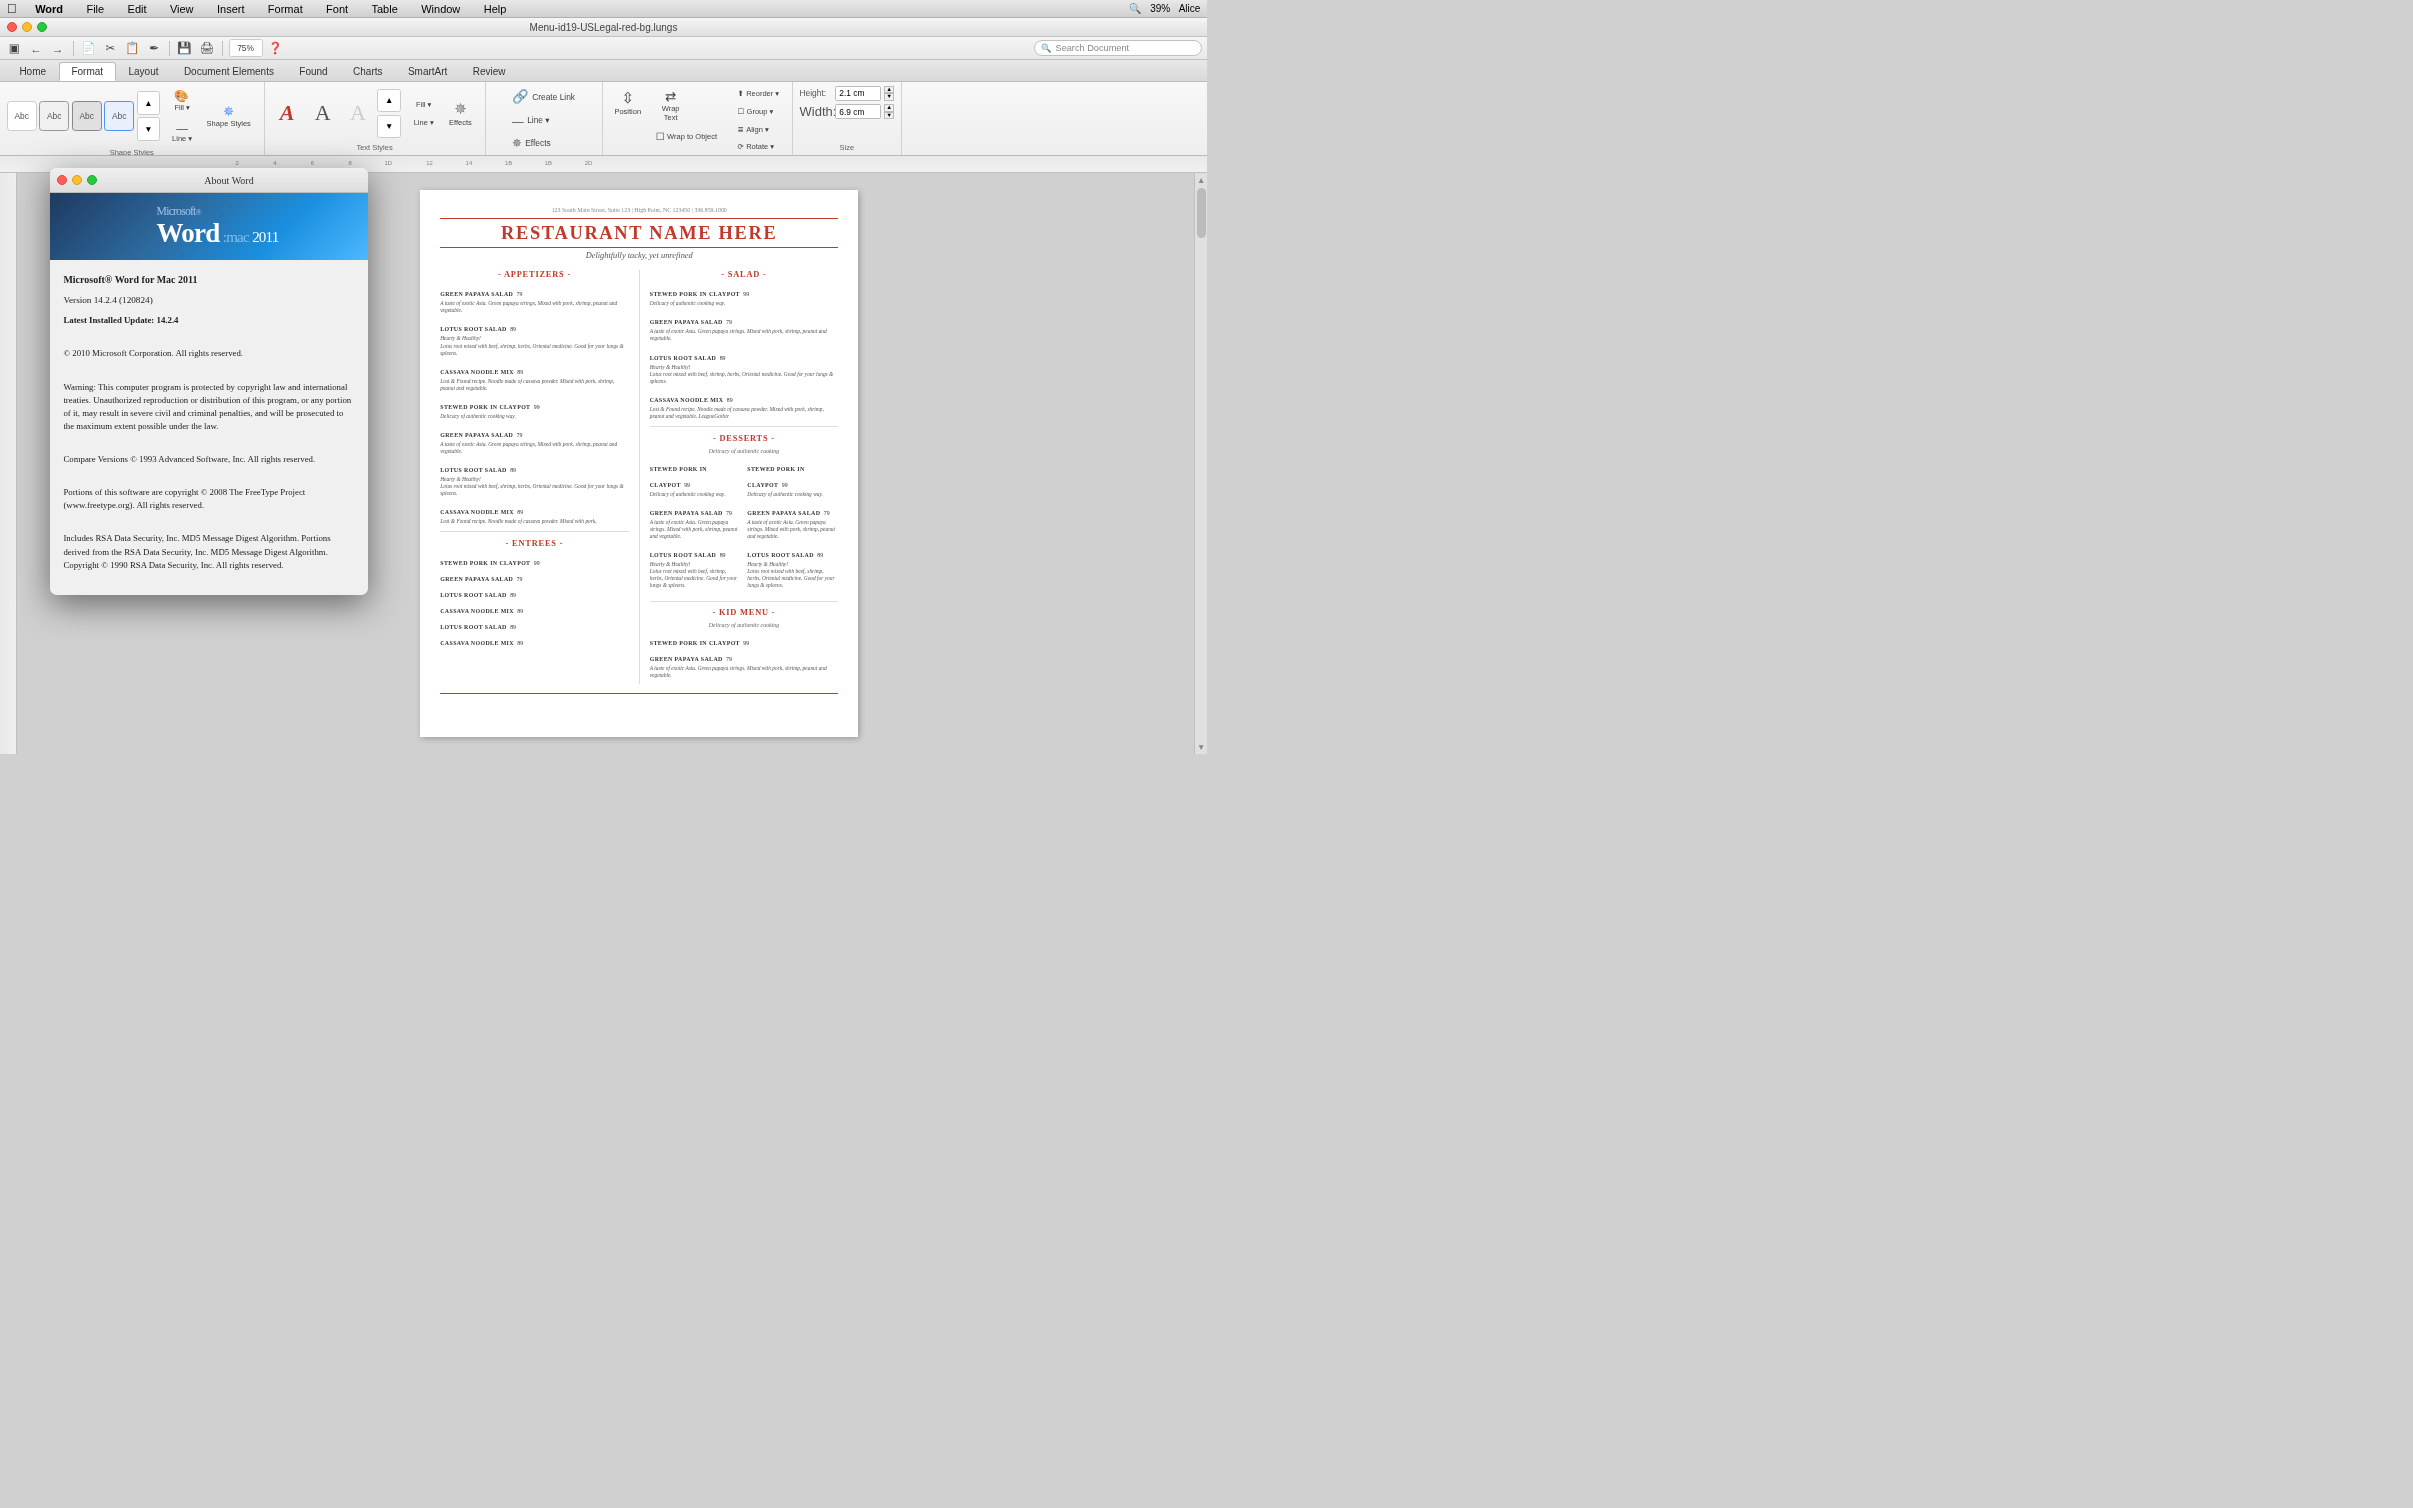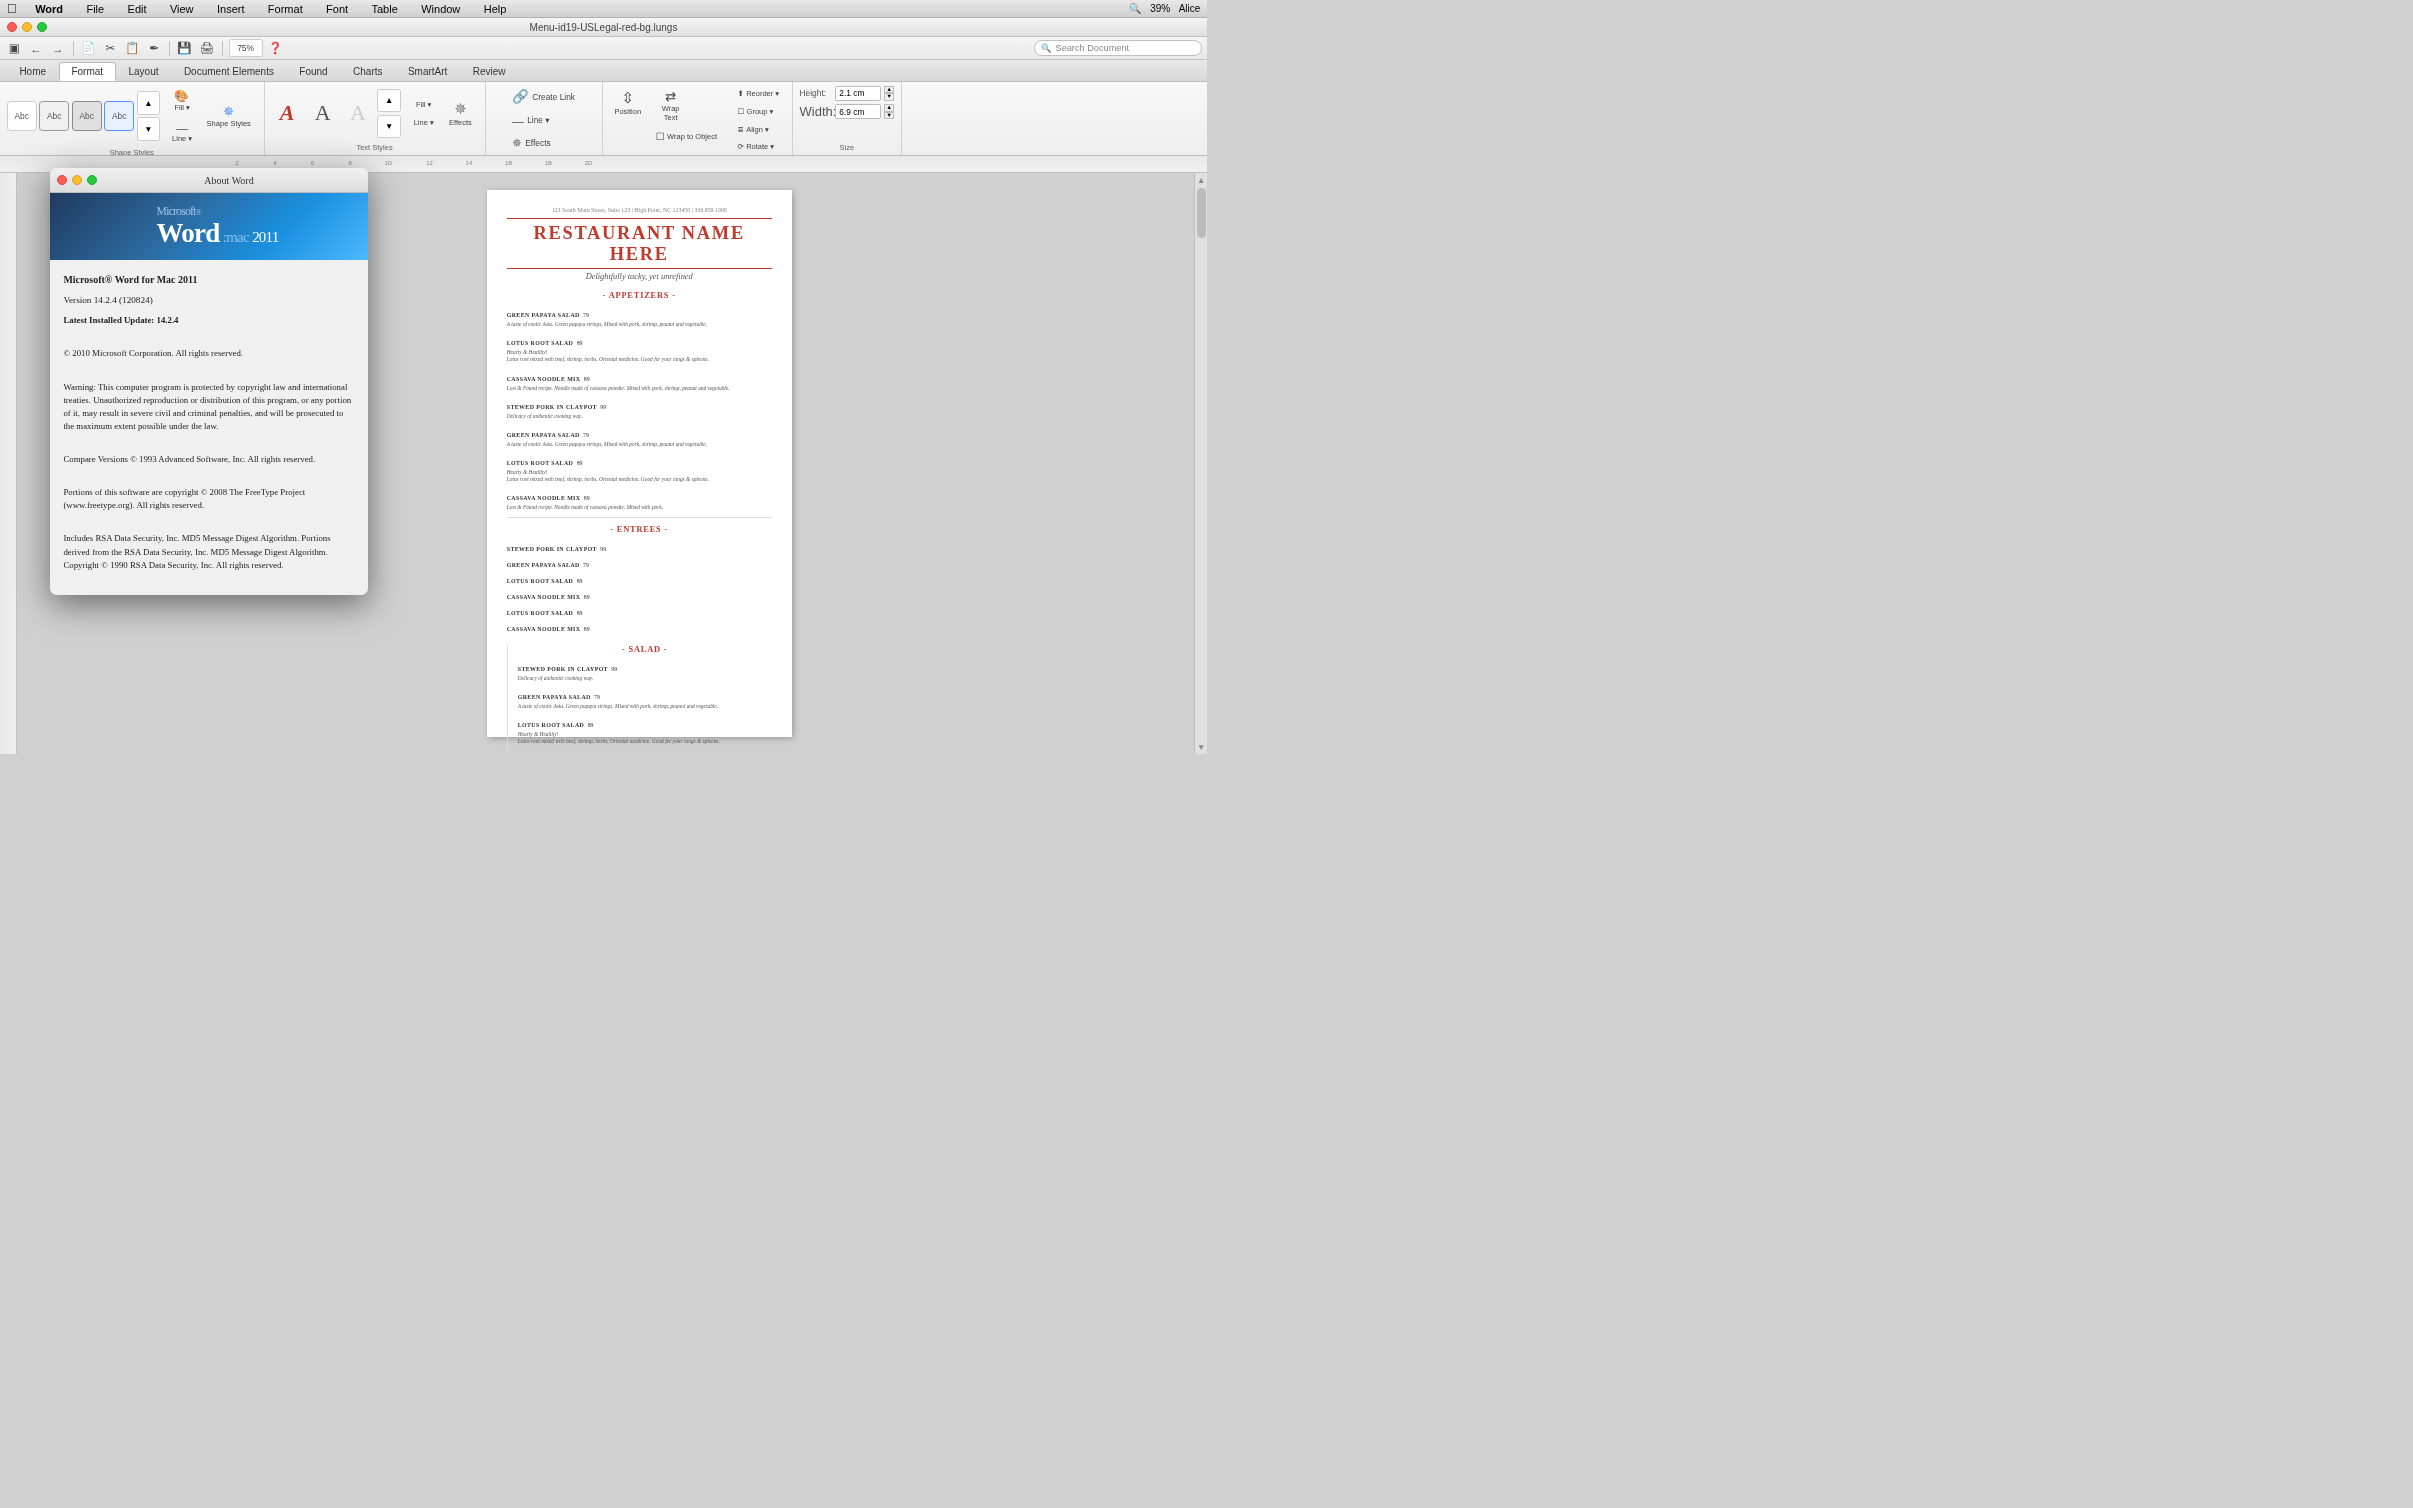--- a/index.html
+++ b/index.html
@@ -164,33 +164,33 @@
     }
     .left-ruler {
       width: 17px;
       background: linear-gradient(to right, #e8e8e8, #f0f0f0);
       border-right: 0.8px solid #c0c0c0;
     }
     .doc-canvas { flex: 1; overflow: auto; padding: 17px; display: flex; justify-content: center; }
 
     
     .doc-page {
-      width: 305px;
+      width: 438px;
       min-height: 503px;
       background: white;
       box-shadow: 1.7px 1.7px 6.7px rgba(0,0,0,0.3);
       padding: 17px 20px;
       font-family: Georgia, serif;
       position: relative;
       margin-left: 67px;
     }
     .doc-header-info { text-align: center; font-size: 5.9px; color: #888; margin-bottom: 5px; }
     .doc-title { text-align: center; color: #c0392b; font-size: 18.4px; font-weight: bold; letter-spacing: 1.7px; text-transform: uppercase; border-top: 1.7px solid #c0392b; border-bottom: 1.7px solid #c0392b; padding: 3.4px 0; margin-bottom: 3.4px; }
     .doc-subtitle { text-align: center; font-style: italic; font-size: 8.4px; color: #555; margin-bottom: 10px; }
-    .doc-columns { display: flex; gap: 10px; flex-direction: column; }
+    .doc-columns { display: flex; gap: 10px; }
     .doc-col-left { flex: 1; }
     .doc-col-right { flex: 1; border-left: 0.8px solid #ddd; padding-left: 10px; }
     .menu-section-title {
       text-align: center; color: #c0392b; font-size: 8.4px; font-weight: bold;
       letter-spacing: 0.8px; margin-bottom: 5px;
     }
     .menu-item-name { font-size: 5.9px; font-weight: bold; color: #333; text-transform: uppercase; letter-spacing: 0.4px; }
     .menu-item-price { font-size: 5.9px; color: #333; margin-left: 3.4px; }
     .menu-item-desc { font-size: 5.4px; font-style: italic; color: #555; line-height: 1.3; margin-bottom: 5px; }
     .menu-divider { border: none; border-top: 0.8px solid #ddd; margin: 6.7px 0; }

